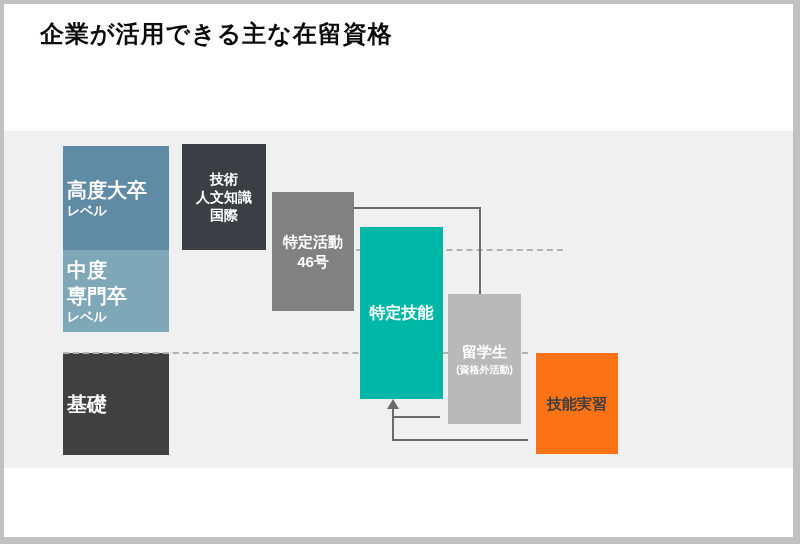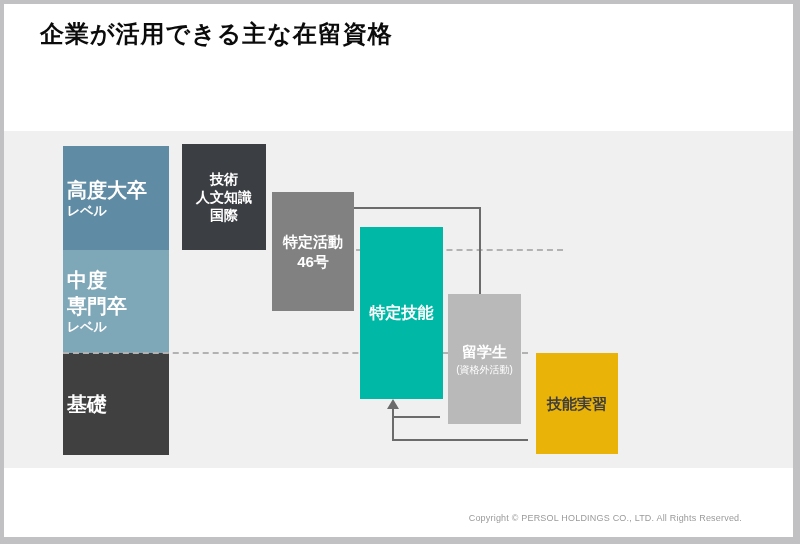--- a/index.html
+++ b/index.html
@@ -16,31 +16,31 @@
            background:#f0f0f1; z-index:0; }
 
   
   .box { position:absolute; display:flex; flex-direction:column; justify-content:center;
          color:#ffffff; font-weight:700; line-height:1.3; z-index:3; }
   .box .big  { font-size:20px; }
   .box .sub  { font-size:13px; font-weight:700; }
 
   .level { left:59px; width:106px; align-items:flex-start; padding-left:4px; z-index:1; }
   .level-high  { top:142px; height:104px; background:#5f8ca4; }
-  .level-mid   { top:246px; height:103px; background:#7ea7b8; }
+  .level-mid   { top:246px; height:82px; background:#7ea7b8; }
   .level-basic { top:349px; height:102px; background:#404040; }
 
   .node { text-align:center; align-items:center;margin-left:8px; }
   .node-gijinkoku      { left:170px; top:140px; width:84px; height:106px; background:#3b3e43; font-size:14px; }
   .node-tokutei-katsudo{ left:260px; top:188px; width:82px; height:119px; background:#818181; font-size:15px;justify-content:center; }
   .node-tokutei-gino   { left:348px; top:223px; width:83px; height:172px; background:#00b8a6; font-size:16px; }
   .node-ryugakusei     { left:436px; top:290px; width:73px; height:130px; background:#b9b9b9; }
   .node-ryugakusei .main { font-size:15px; }
-  .node-ryugakusei .sub2 { font-size:10px; font-weight:400; margin-top:2px; }
-  .node-gino-jisshu    { left:524px; top:349px; width:82px; height:101px; background:#eab308;
+  .node-ryugakusei .sub2 { font-size:10px; font-weight:700; margin-top:2px; }
+  .node-gino-jisshu    { left:524px; top:349px; width:82px; height:101px; background:#f97316;
                          color:#3d3d3d; font-size:15px; }
 
   .dash { position:absolute; border-top:2px dashed #b2b2b2; height:0; z-index:2; }
   .dash-1 { left:342px; top:245px; width:217px; }
   .dash-2 { left:59px;  top:348px; width:465px; }
 
   .ln { position:absolute; background:#6b6b6b; z-index:2; }
   .arrowhead { position:absolute; width:0; height:0; z-index:2; }
 
   
@@ -113,16 +113,15 @@
 
     <div class="ln a-v"></div>
     <div class="ln a-h"></div>
     <div class="arrowhead a-head"></div>
 
     <div class="ln b-h1"></div>
     <div class="ln b-h2"></div>
     <div class="ln b-v"></div>
     <div class="arrowhead b-head"></div>
 
-    <div class="copyright">Copyright © PERSOL HOLDINGS CO., LTD. All Rights Reserved.</div>
 
   </div>
 </div>
 
 </body></html>

